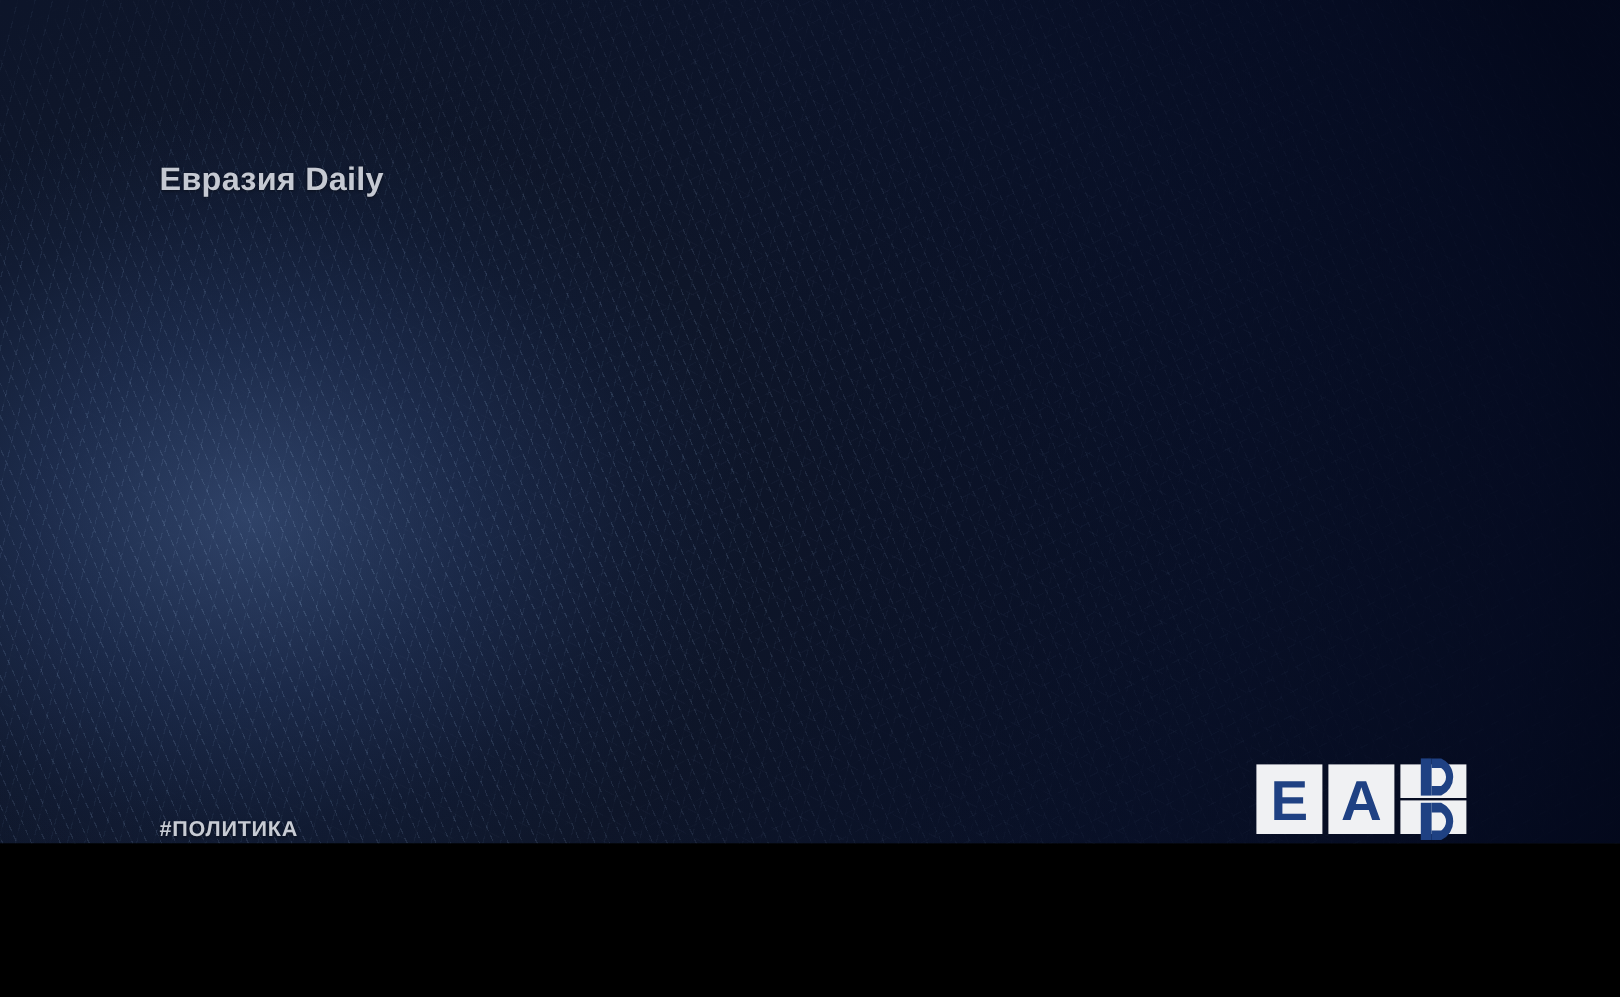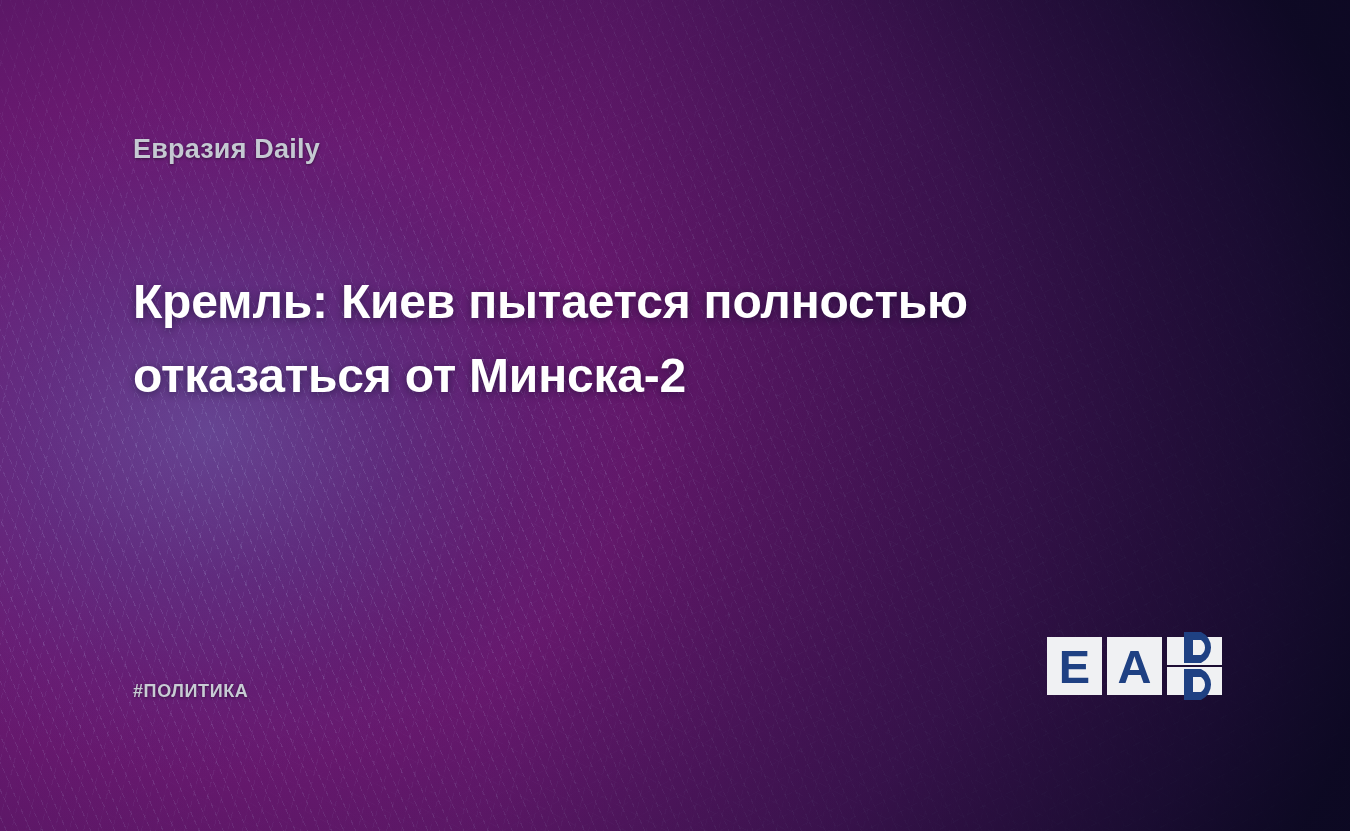--- a/index.html
+++ b/index.html
@@ -5,23 +5,23 @@
 <style>
   html, body {
     margin: 0;
     padding: 0;
     background: #000;
   }
 
   .card {
     position: relative;
     width: 1350px;
-    height: 831px;
+    height: 703px;
     overflow: hidden;
-    background: #701a75;
+    background: #0f172a;
     font-family: "Liberation Sans", sans-serif;
     -webkit-font-smoothing: antialiased;
   }
 
   
 
   .bg-base {
     position: absolute;
     inset: 0;
     background:
@@ -281,24 +281,20 @@
   <div class="streaks s2"></div>
   <div class="streaks s3"></div>
   <div class="streaks s4"></div>
   <div class="bg-darken-right"></div>
   <div class="bg-vignette"></div>
 
   <div class="content">
 
     <div class="site-name">Евразия Daily</div>
 
-    <h1 class="headline">
-      <span class="hl-line">Кремль: Киев пытается полностью</span>
-      <span class="hl-line">отказаться от Минска-2</span>
-    </h1>
 
     <div class="tag">#ПОЛИТИКА</div>
 
     <div class="logo">
 
       <div class="logo-tile">
         <span class="glyph">E</span>
       </div>
 
       <div class="logo-tile">

